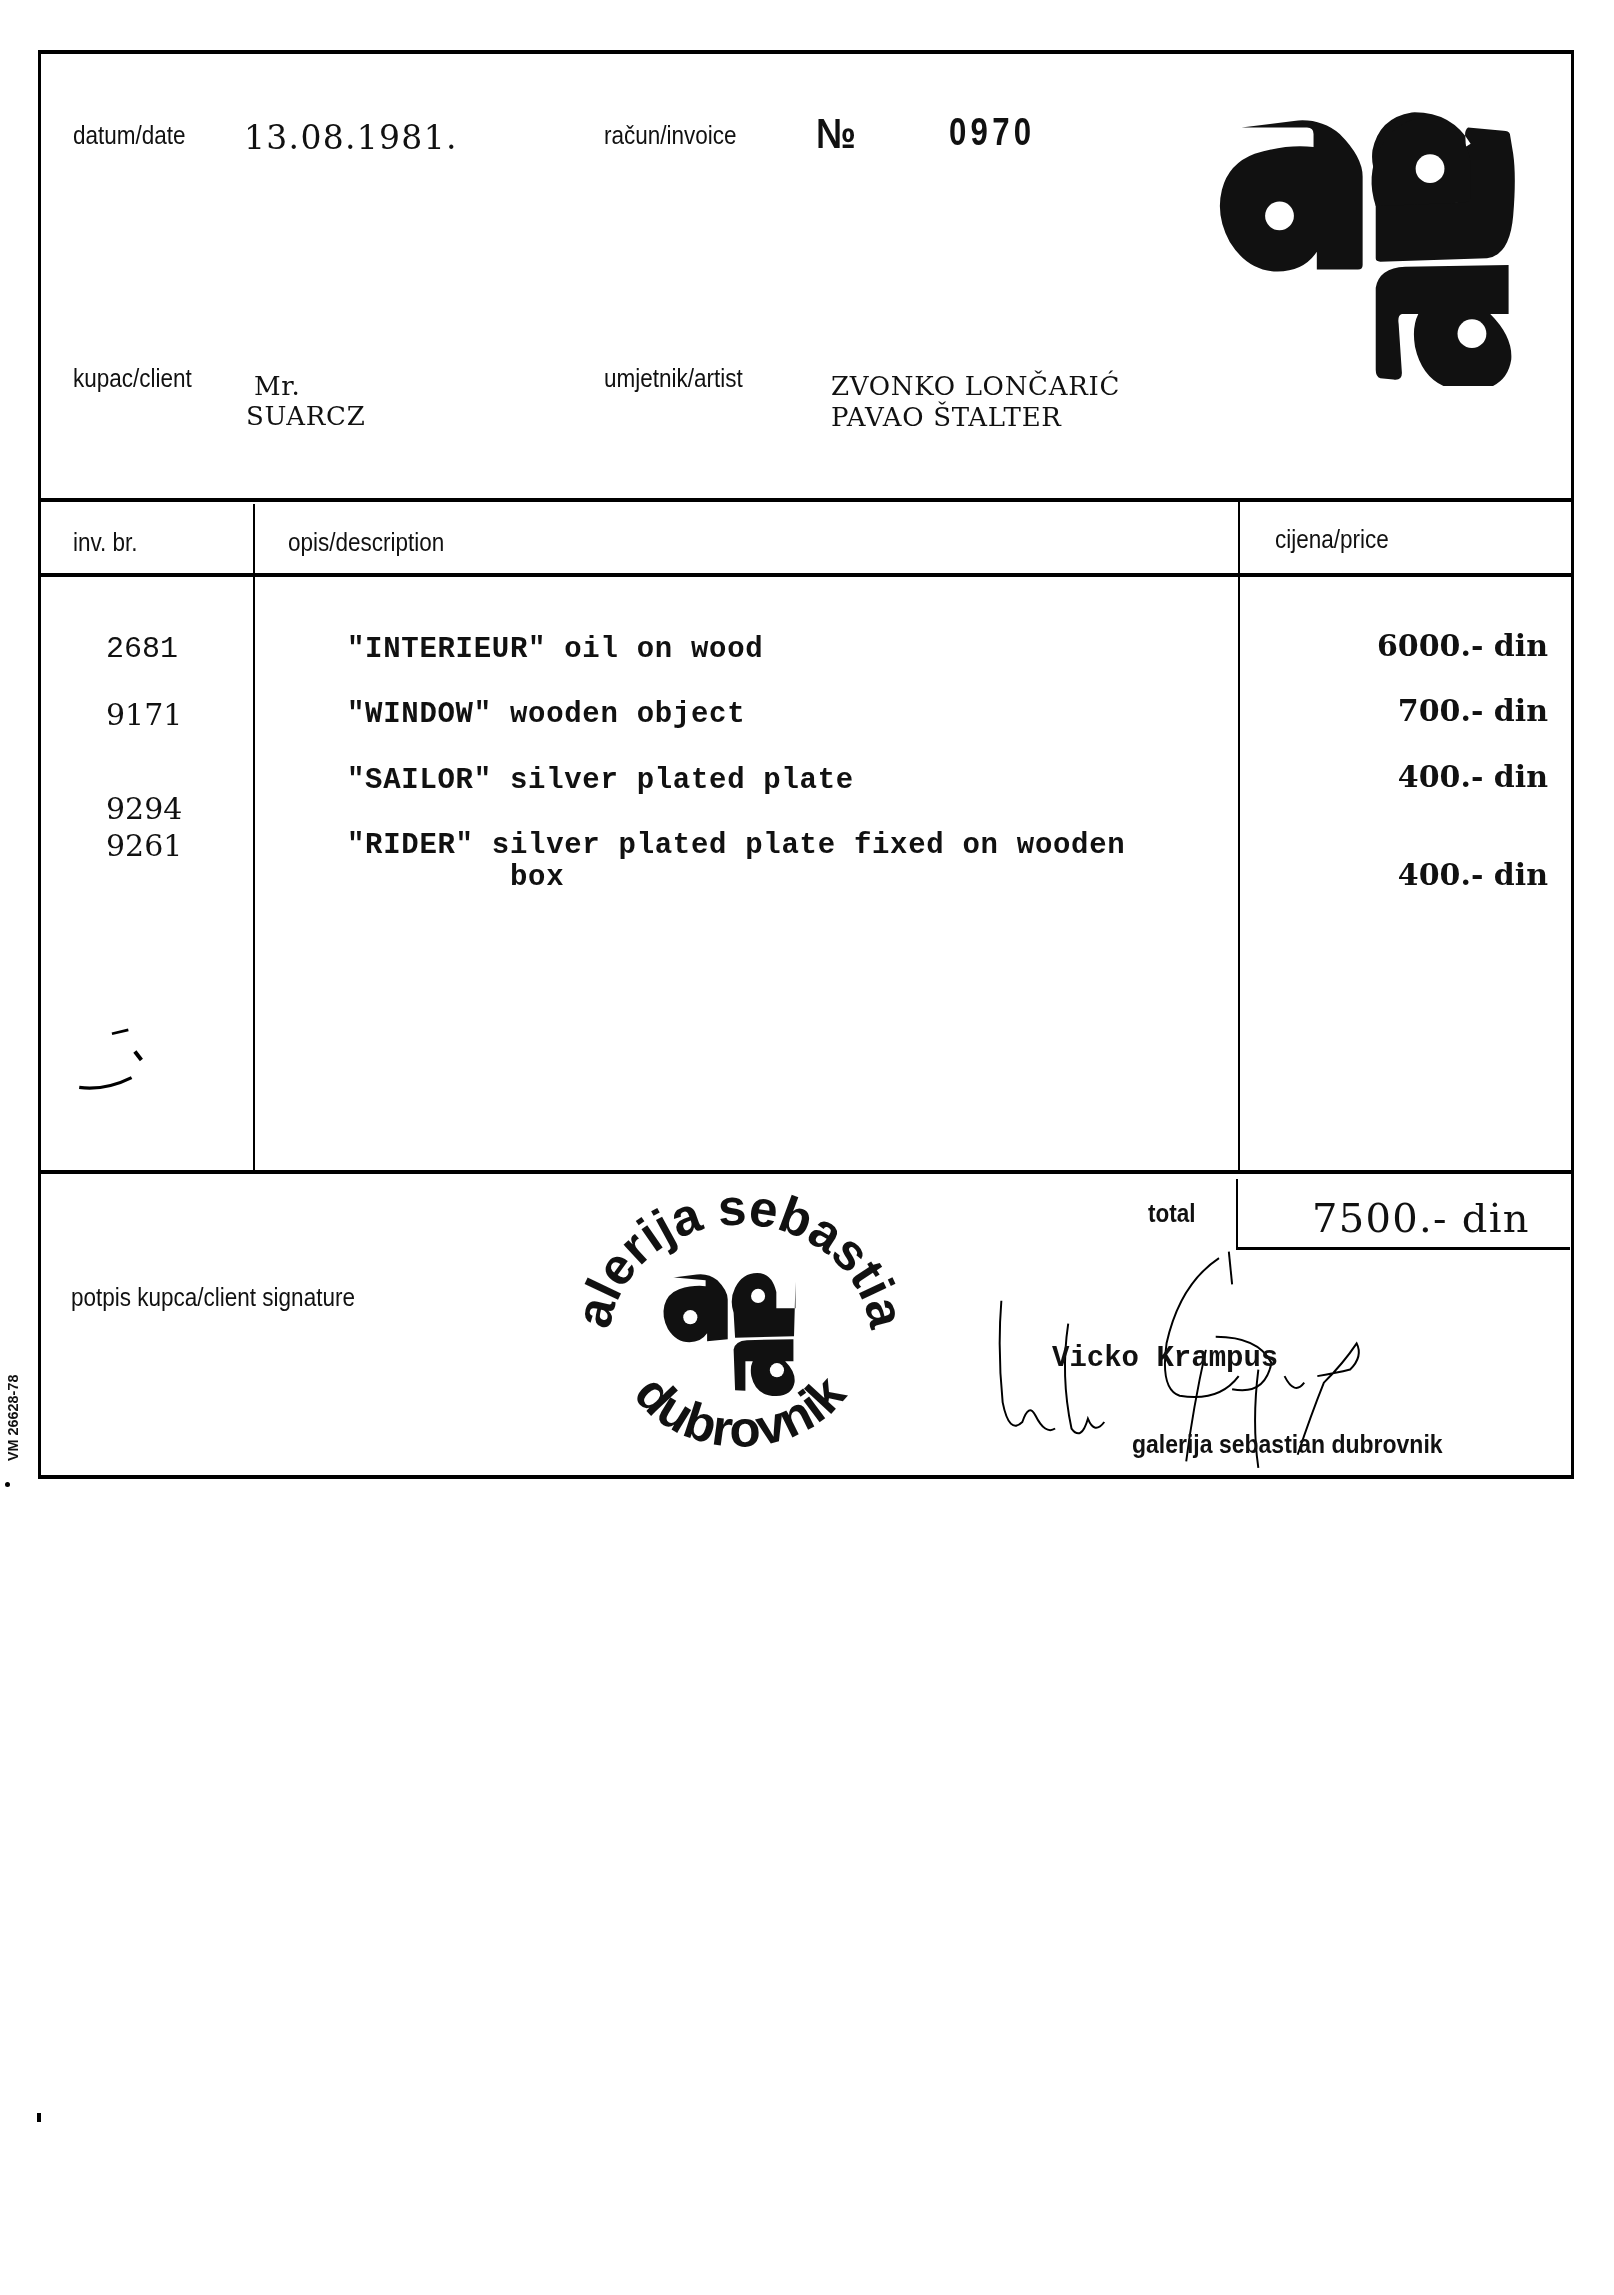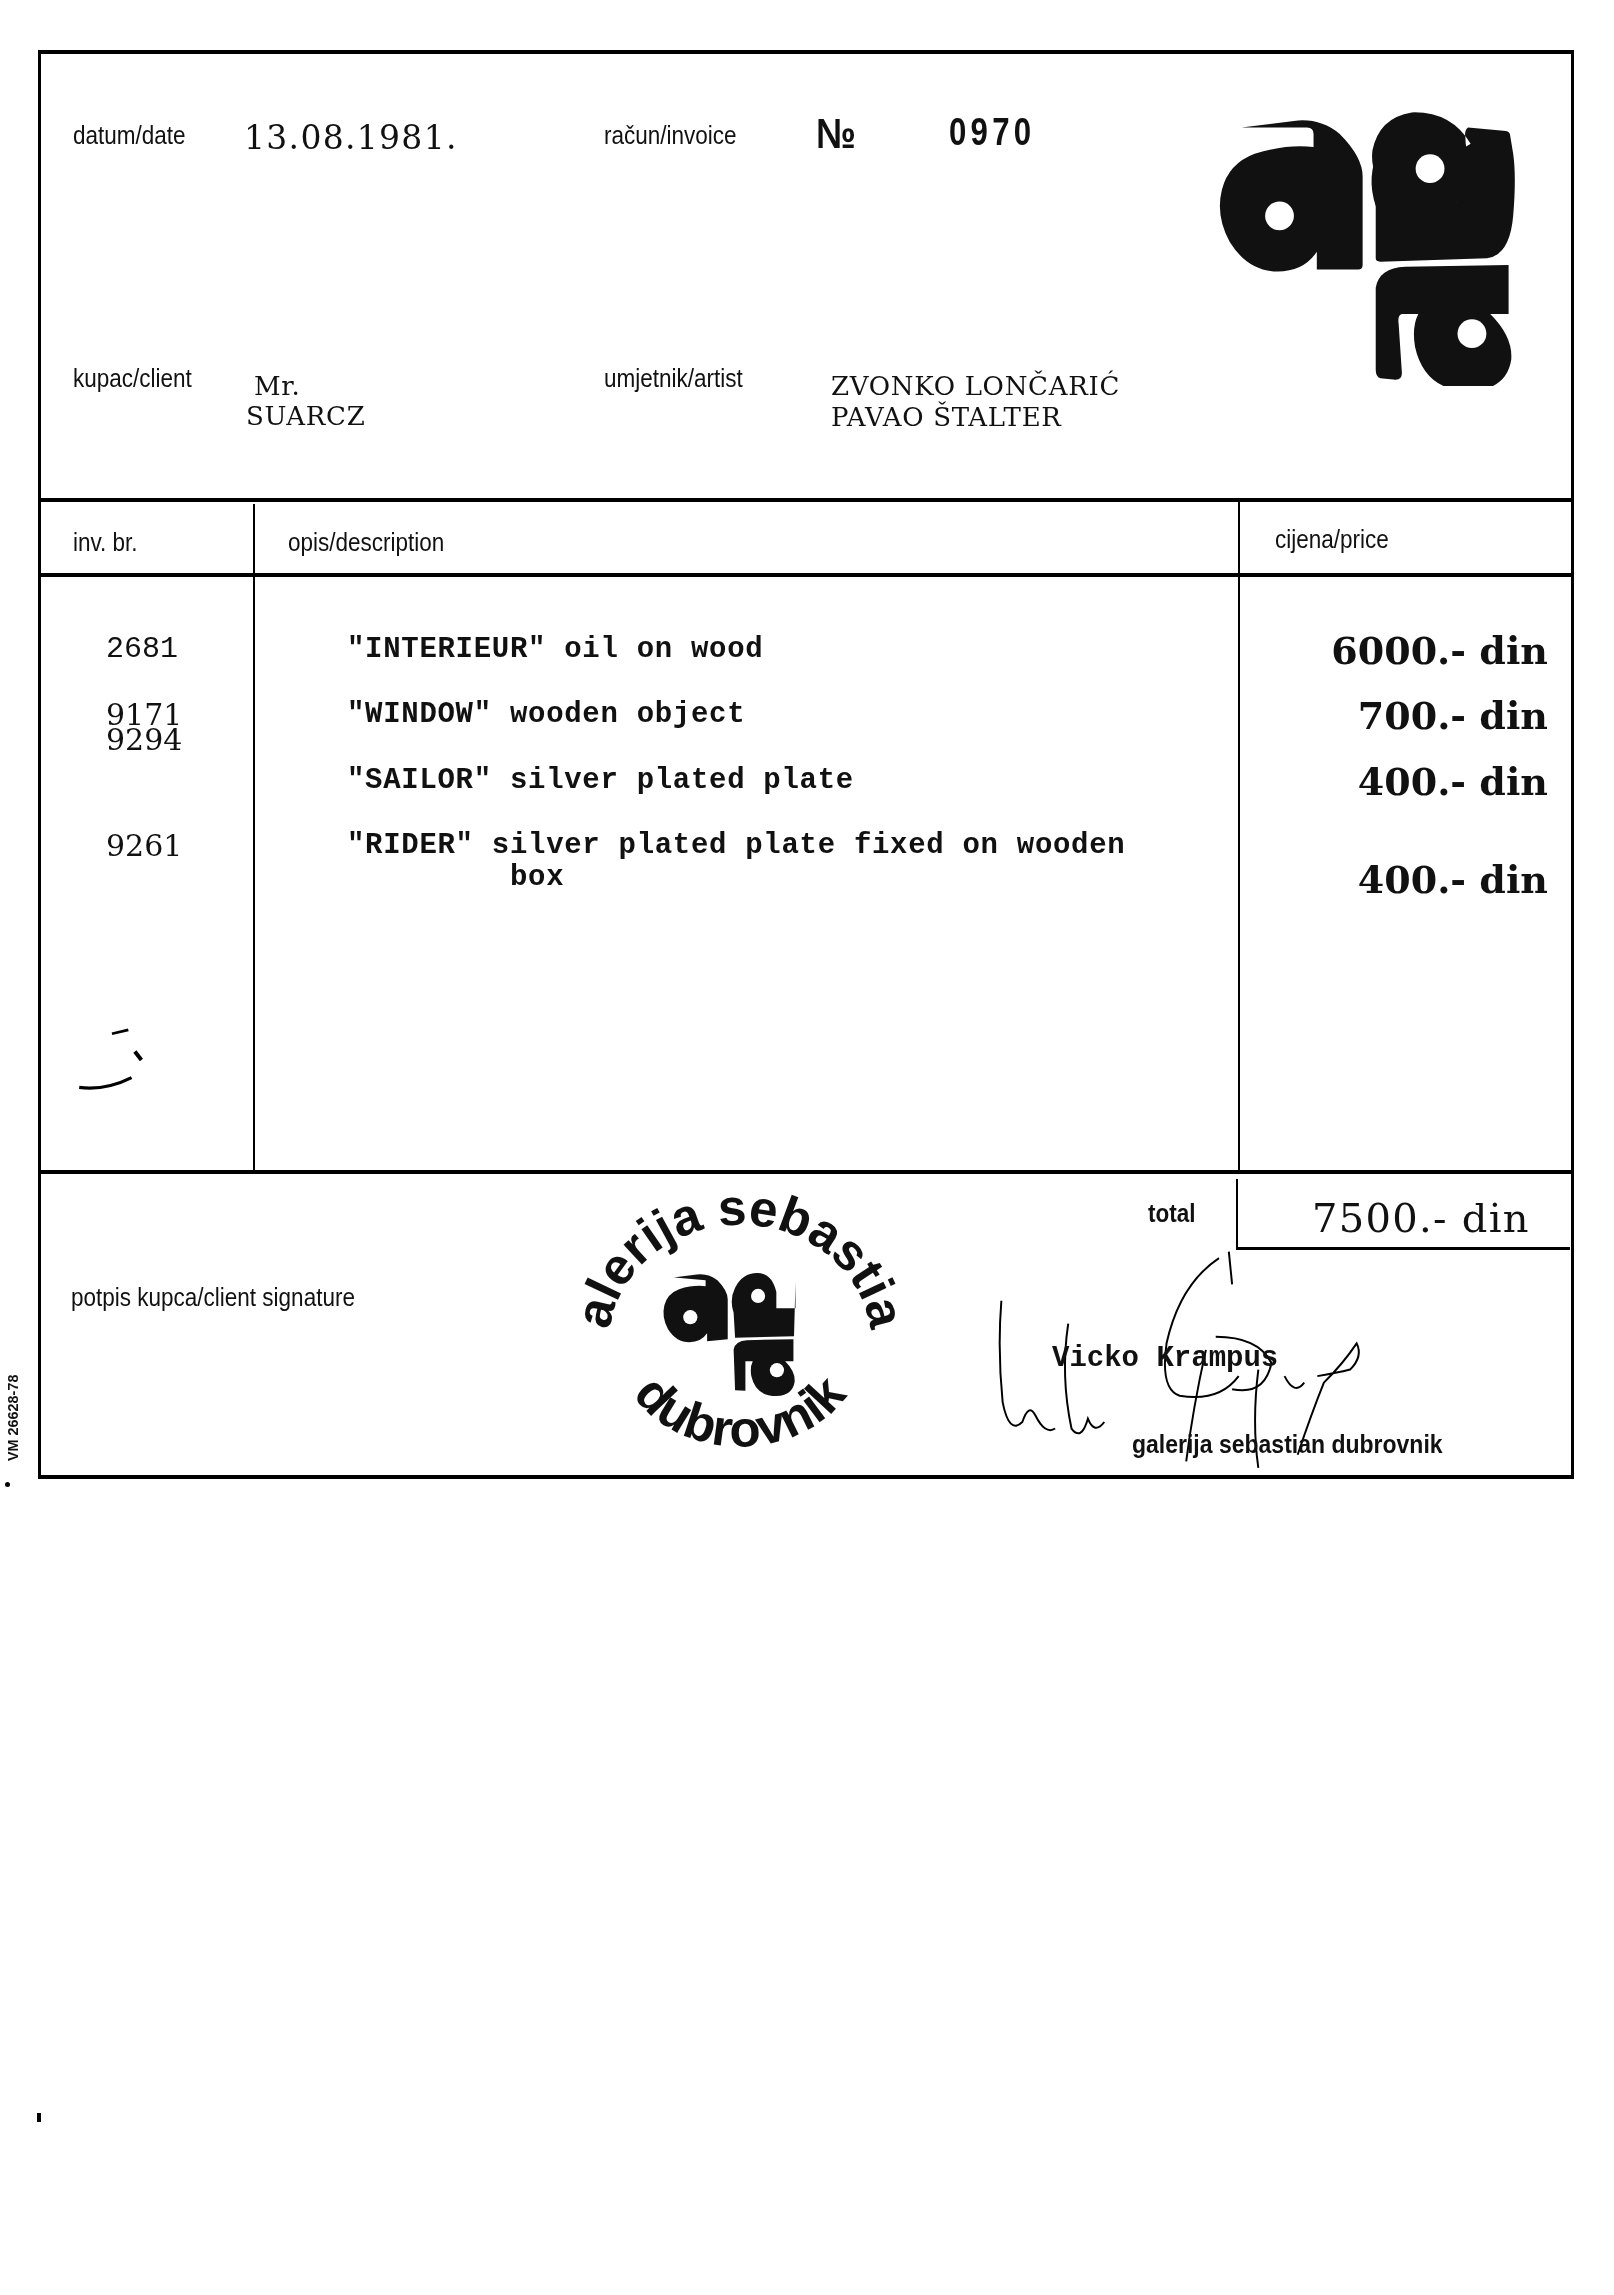--- a/index.html
+++ b/index.html
@@ -10,21 +10,21 @@
   .abs { position:absolute; }
 
   
   .hline { position:absolute; background:#000; }
   .vline { position:absolute; background:#000; }
 
   .label { font-size:25px; font-weight:500; letter-spacing:0; transform:scaleX(0.9); transform-origin:left center; white-space:nowrap; }
   .typed { font-size:29px; font-weight:bold; white-space:nowrap; letter-spacing:0.7px; }
 
   .row-inv { font-size:30px; font-family:"DejaVu Serif","Liberation Serif",serif; }
-  .price { font-size:38px; font-weight:bold; white-space:nowrap; text-align:right; }
+  .price { font-size:30px; font-weight:bold; white-space:nowrap; text-align:right; }
 
   .stamp { position:absolute; left:563px; top:1179px; width:354px; height:275px; }
   .sig svg { position:absolute; }
   .side-code { position:absolute; left:5.2px; top:1461px; font-size:14.4px; font-weight:bold; transform:rotate(-90deg); transform-origin:left top; white-space:nowrap; }
 </style>
 </head>
 <body>
 
 <div class="hline" style="left:39px; top:50px; width:1533px; height:3.9px;"></div>
 <div class="vline" style="left:38px; top:50px; width:3.3px; height:1429px;"></div>
@@ -81,21 +81,21 @@
   <div class="abs row-inv" style="left:106px; top:632px;font-family:Liberation Mono, monospace;">2681</div>
   <div class="abs mono typed" style="left:347px; top:633px;">"INTERIEUR" oil on wood</div>
   <div class="abs serifmono price" style="right:66px; top:628px;">6000.- din</div>
 </div>
 <div>
   <div class="abs row-inv" style="left:106px; top:697px;">9171</div>
   <div class="abs mono typed" style="left:347px; top:698px;">"WINDOW" wooden object</div>
   <div class="abs serifmono price" style="right:66px; top:693px;">700.- din</div>
 </div>
 <div>
-  <div class="abs row-inv" style="left:106px; top:722px;text-align:center;">9294</div>
+  <div class="abs row-inv" style="left:106px; top:791px;text-align:center;">9294</div>
   <div class="abs mono typed" style="left:347px; top:764px;">"SAILOR" silver plated plate</div>
   <div class="abs serifmono price" style="right:66px; top:759px;">400.- din</div>
 </div>
 <div>
   <div class="abs row-inv" style="left:106px; top:828px;">9261</div>
   <div class="abs mono typed" style="left:347px; top:829px;">"RIDER" silver plated plate fixed on wooden</div>
   <div class="abs mono typed" style="left:510px; top:861px;">box</div>
   <div class="abs serifmono price" style="right:66px; top:857px;">400.- din</div>
 </div>
 

